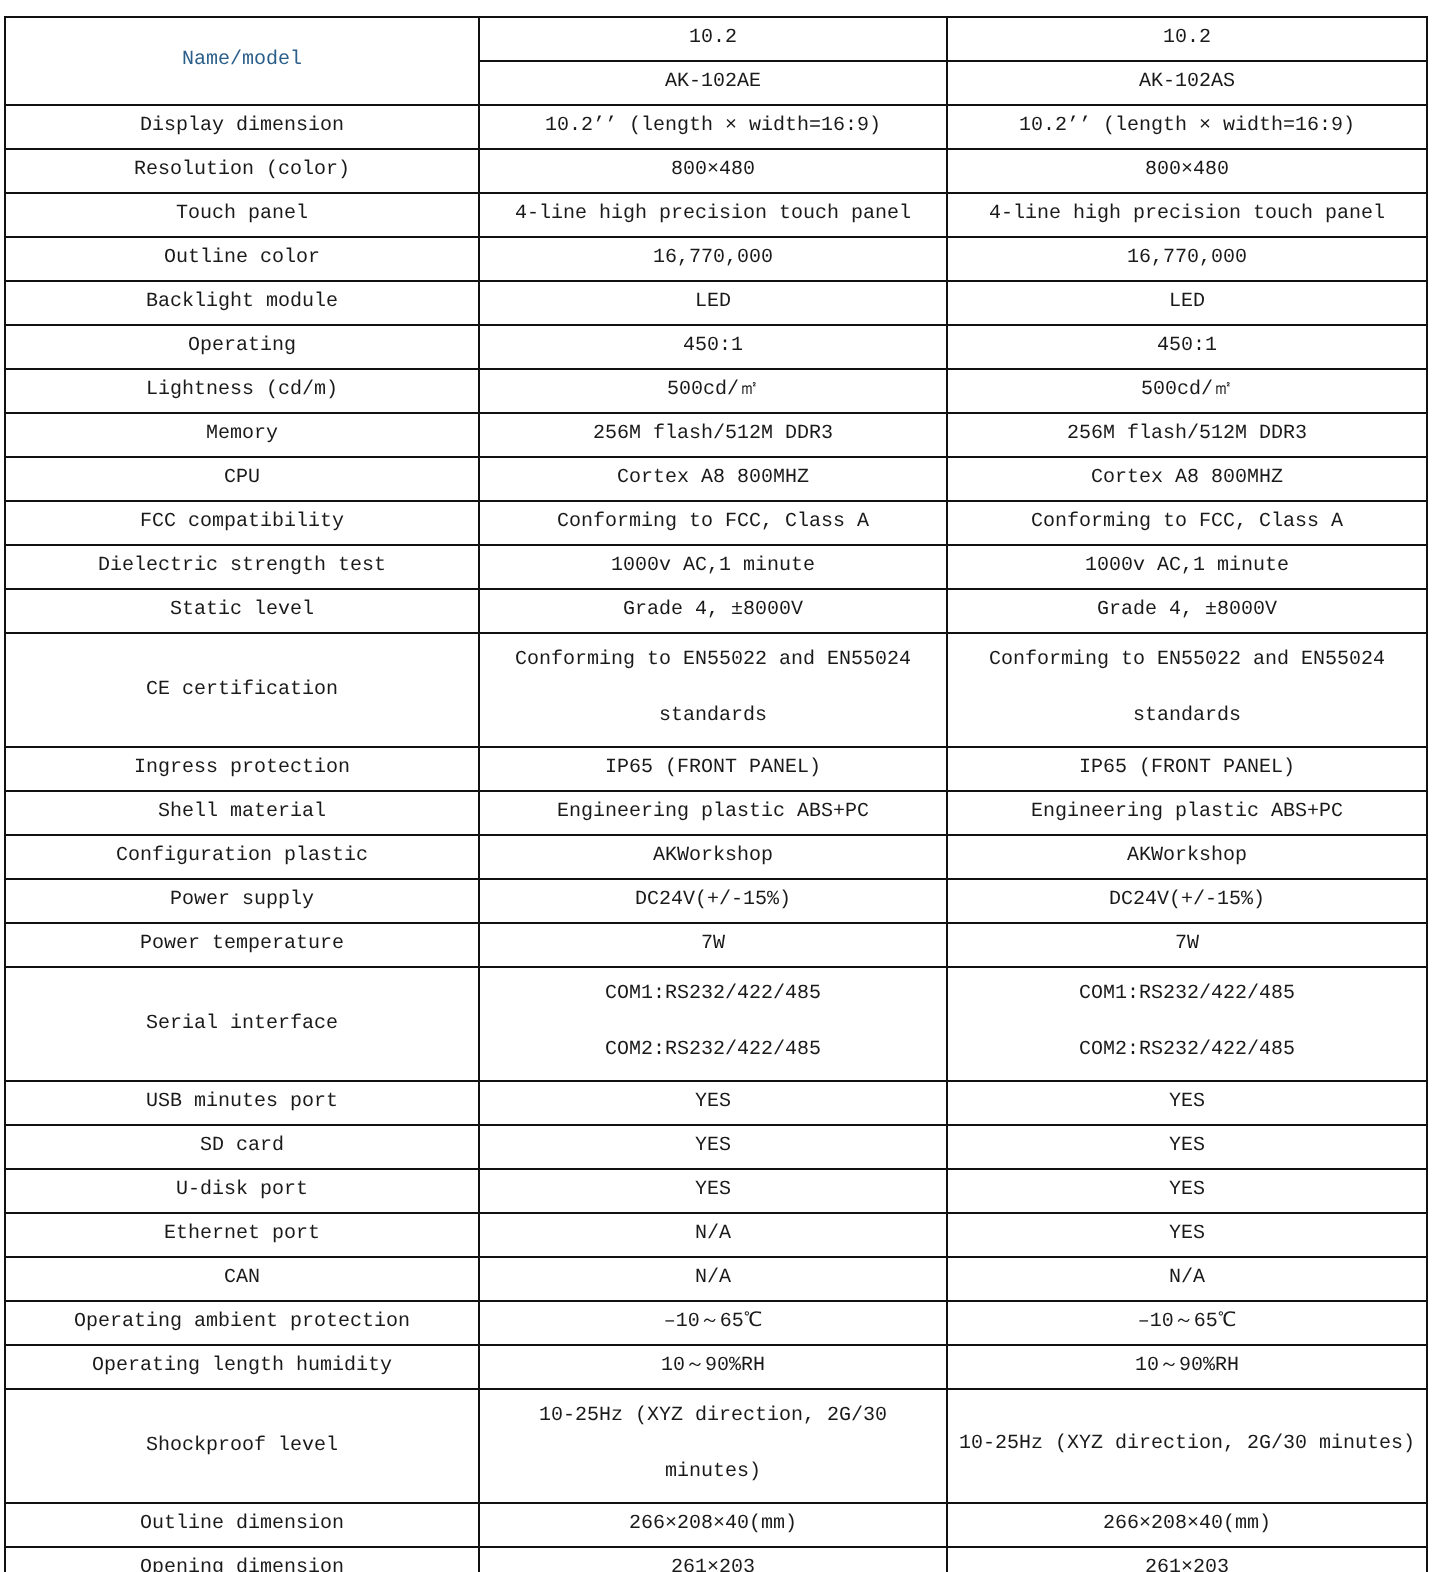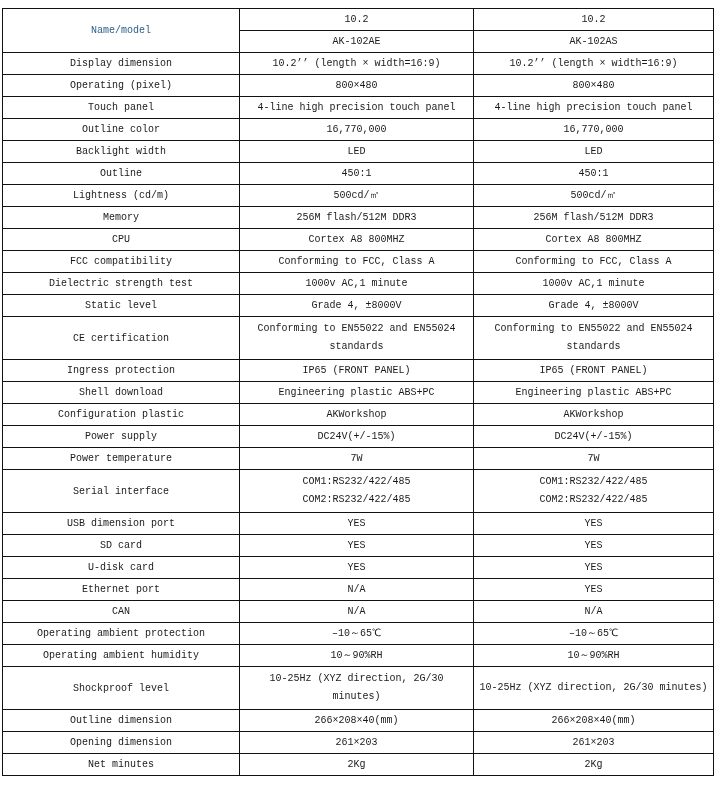--- a/index.html
+++ b/index.html
@@ -16,21 +16,21 @@
     }
     table.spec td {
       border: 1.5px solid #111111;
       text-align: center;
       vertical-align: middle;
       padding: 0 3px;
       height: 20px;
       line-height: 21px;
       white-space: nowrap;
     }
-    table.spec td.wrap { white-space: normal; line-height: 18px; }
+    table.spec td.wrap { white-space: normal; line-height: 28px; }
     table.spec td.name-head { color: #2b5f8a; }
     col.c0 { width: 237px; }
     col.c1 { width: 234px; }
     col.c2 { width: 240px; }
     tr.h1 td { height: 20px; }
     tr.h2 td { height: 42px; }
   </style>
 </head>
 <body>
 
@@ -50,41 +50,41 @@
       <td>AK-102AE</td>
       <td>AK-102AS</td>
     </tr>
 
     <tr class="h1">
         <td>Display dimension</td>
         <td>10.2’’ (length × width=16:9)</td>
         <td>10.2’’ (length × width=16:9)</td>
       </tr>
     <tr class="h1">
-        <td>Operating (pixel)</td>
+        <td>Resolution (color)</td>
         <td>800×480</td>
         <td>800×480</td>
       </tr>
     <tr class="h1">
         <td>Touch panel</td>
         <td>4-line high precision touch panel</td>
         <td>4-line high precision touch panel</td>
       </tr>
     <tr class="h1">
         <td>Outline color</td>
         <td>16,770,000</td>
         <td>16,770,000</td>
       </tr>
     <tr class="h1">
-        <td>Backlight width</td>
+        <td>Backlight module</td>
         <td>LED</td>
         <td>LED</td>
       </tr>
     <tr class="h1">
-        <td>Outline</td>
+        <td>Operating</td>
         <td>450:1</td>
         <td>450:1</td>
       </tr>
     <tr class="h1">
         <td>Lightness (cd/m)</td>
         <td>500cd/㎡</td>
         <td>500cd/㎡</td>
       </tr>
     <tr class="h1">
         <td>Memory</td>
@@ -115,21 +115,21 @@
         <td>CE certification</td>
         <td class="wrap">Conforming to EN55022 and EN55024 standards</td>
         <td class="wrap">Conforming to EN55022 and EN55024 standards</td>
       </tr>
     <tr class="h1">
         <td>Ingress protection</td>
         <td>IP65 (FRONT PANEL)</td>
         <td>IP65 (FRONT PANEL)</td>
       </tr>
     <tr class="h1">
-        <td>Shell download</td>
+        <td>Shell material</td>
         <td>Engineering plastic ABS+PC</td>
         <td>Engineering plastic ABS+PC</td>
       </tr>
     <tr class="h1">
         <td>Configuration plastic</td>
         <td>AKWorkshop</td>
         <td>AKWorkshop</td>
       </tr>
     <tr class="h1">
         <td>Power supply</td>
@@ -146,51 +146,51 @@
       <td class="wrap">
         <div>COM1:RS232/422/485</div>
         <div>COM2:RS232/422/485</div>
       </td>
       <td class="wrap">
         <div>COM1:RS232/422/485</div>
         <div>COM2:RS232/422/485</div>
       </td>
     </tr>
     <tr class="h1">
-        <td>USB dimension port</td>
+        <td>USB minutes port</td>
         <td>YES</td>
         <td>YES</td>
       </tr>
     <tr class="h1">
         <td>SD card</td>
         <td>YES</td>
         <td>YES</td>
       </tr>
     <tr class="h1">
-        <td>U-disk card</td>
+        <td>U-disk port</td>
         <td>YES</td>
         <td>YES</td>
       </tr>
     <tr class="h1">
         <td>Ethernet port</td>
         <td>N/A</td>
         <td>YES</td>
       </tr>
     <tr class="h1">
         <td>CAN</td>
         <td>N/A</td>
         <td>N/A</td>
       </tr>
     <tr class="h1">
         <td>Operating ambient protection</td>
         <td>–10～65℃</td>
         <td>–10～65℃</td>
       </tr>
     <tr class="h1">
-        <td>Operating ambient humidity</td>
+        <td>Operating length humidity</td>
         <td>10～90%RH</td>
         <td>10～90%RH</td>
       </tr>
     <tr class="h2">
         <td>Shockproof level</td>
         <td class="wrap">10-25Hz (XYZ direction, 2G/30 minutes)</td>
         <td class="wrap">10-25Hz (XYZ direction, 2G/30 minutes)</td>
       </tr>
     <tr class="h1">
         <td>Outline dimension</td>

